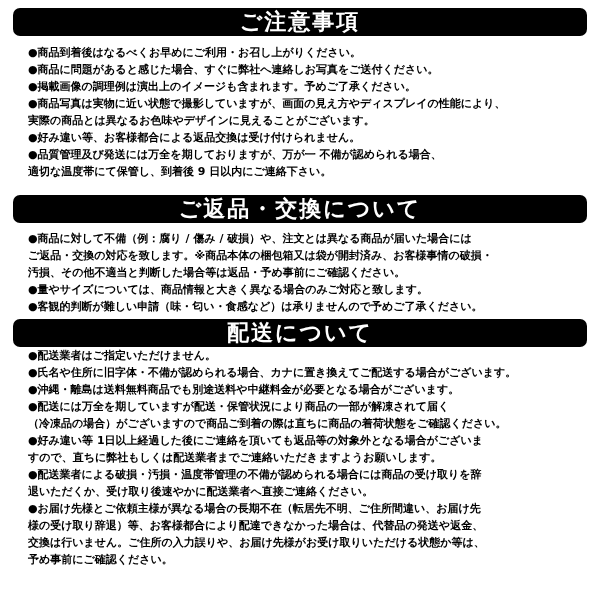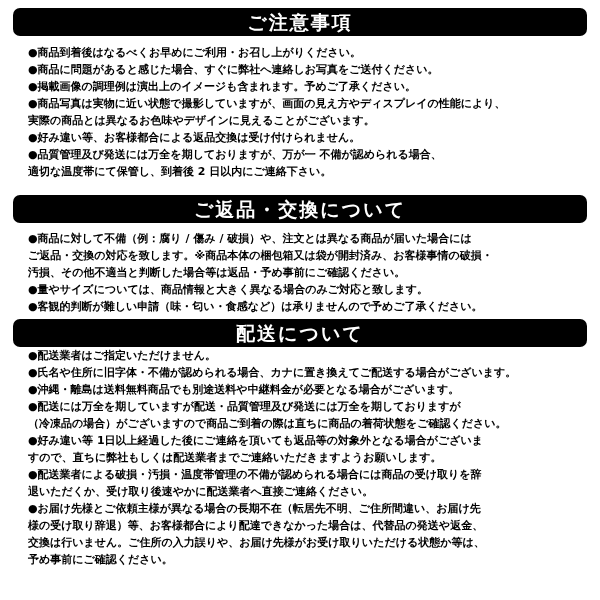--- a/index.html
+++ b/index.html
@@ -16,21 +16,21 @@
     height: 600px;
     background: #ffffff;
     position: relative;
   }
   .header-bar {
     margin: 0 13px;
     height: 28px;
     background: #000000;
     border-radius: 7px;
     color: #ffffff;
-    font-size: 19px;
+    font-size: 22px;
     font-weight: bold;
     line-height: 28px;
     text-align: center;
     letter-spacing: 2px;
   }
   .section-body {
     padding-left: 28px;
     padding-right: 4px;
     color: #000000;
     font-size: 11px;
@@ -57,42 +57,42 @@
     <span>ご注意事項</span>
   </div>
   <div class="section-body sb-1">
     <div class="text-line">●商品到着後はなるべくお早めにご利用・お召し上がりください。</div>
     <div class="text-line">●商品に問題があると感じた場合、すぐに弊社へ連絡しお写真をご送付ください。</div>
     <div class="text-line">●掲載画像の調理例は演出上のイメージも含まれます。予めご了承ください。</div>
     <div class="text-line">●商品写真は実物に近い状態で撮影していますが、画面の見え方やディスプレイの性能により、</div>
     <div class="text-line">実際の商品とは異なるお色味やデザインに見えることがございます。</div>
     <div class="text-line">●好み違い等、お客様都合による返品交換は受け付けられません。</div>
     <div class="text-line">●品質管理及び発送には万全を期しておりますが、万が一 不備が認められる場合、</div>
-    <div class="text-line">適切な温度帯にて保管し、到着後 2 日以内にご連絡下さい。</div>
+    <div class="text-line">適切な温度帯にて保管し、到着後 9 日以内にご連絡下さい。</div>
   </div>
 
   <div class="header-bar hb-2">
     <span>ご返品・交換について</span>
   </div>
   <div class="section-body sb-2">
     <div class="text-line">●商品に対して不備（例：腐り / 傷み / 破損）や、注文とは異なる商品が届いた場合には</div>
     <div class="text-line">ご返品・交換の対応を致します。※商品本体の梱包箱又は袋が開封済み、お客様事情の破損・</div>
     <div class="text-line">汚損、その他不適当と判断した場合等は返品・予め事前にご確認ください。</div>
     <div class="text-line">●量やサイズについては、商品情報と大きく異なる場合のみご対応と致します。</div>
     <div class="text-line">●客観的判断が難しい申請（味・匂い・食感など）は承りませんので予めご了承ください。</div>
   </div>
 
   <div class="header-bar hb-3">
     <span>配送について</span>
   </div>
   <div class="section-body sb-3">
     <div class="text-line">●配送業者はご指定いただけません。</div>
     <div class="text-line">●氏名や住所に旧字体・不備が認められる場合、カナに置き換えてご配送する場合がございます。</div>
     <div class="text-line">●沖縄・離島は送料無料商品でも別途送料や中継料金が必要となる場合がございます。</div>
-    <div class="text-line">●配送には万全を期していますが配送・品質管理及び発送には万全を期しておりますが</div>
+    <div class="text-line">●配送には万全を期していますが配送・保管状況により商品の一部が解凍されて届く</div>
     <div class="text-line">（冷凍品の場合）がございますので商品ご到着の際は直ちに商品の着荷状態をご確認ください。</div>
     <div class="text-line">●好み違い等 1日以上経過した後にご連絡を頂いても返品等の対象外となる場合がございま</div>
     <div class="text-line">すので、直ちに弊社もしくは配送業者までご連絡いただきますようお願いします。</div>
     <div class="text-line">●配送業者による破損・汚損・温度帯管理の不備が認められる場合には商品の受け取りを辞</div>
     <div class="text-line">退いただくか、受け取り後速やかに配送業者へ直接ご連絡ください。</div>
     <div class="text-line">●お届け先様とご依頼主様が異なる場合の長期不在（転居先不明、ご住所間違い、お届け先</div>
     <div class="text-line">様の受け取り辞退）等、お客様都合により配達できなかった場合は、代替品の発送や返金、</div>
     <div class="text-line">交換は行いません。ご住所の入力誤りや、お届け先様がお受け取りいただける状態か等は、</div>
     <div class="text-line">予め事前にご確認ください。</div>
   </div>

